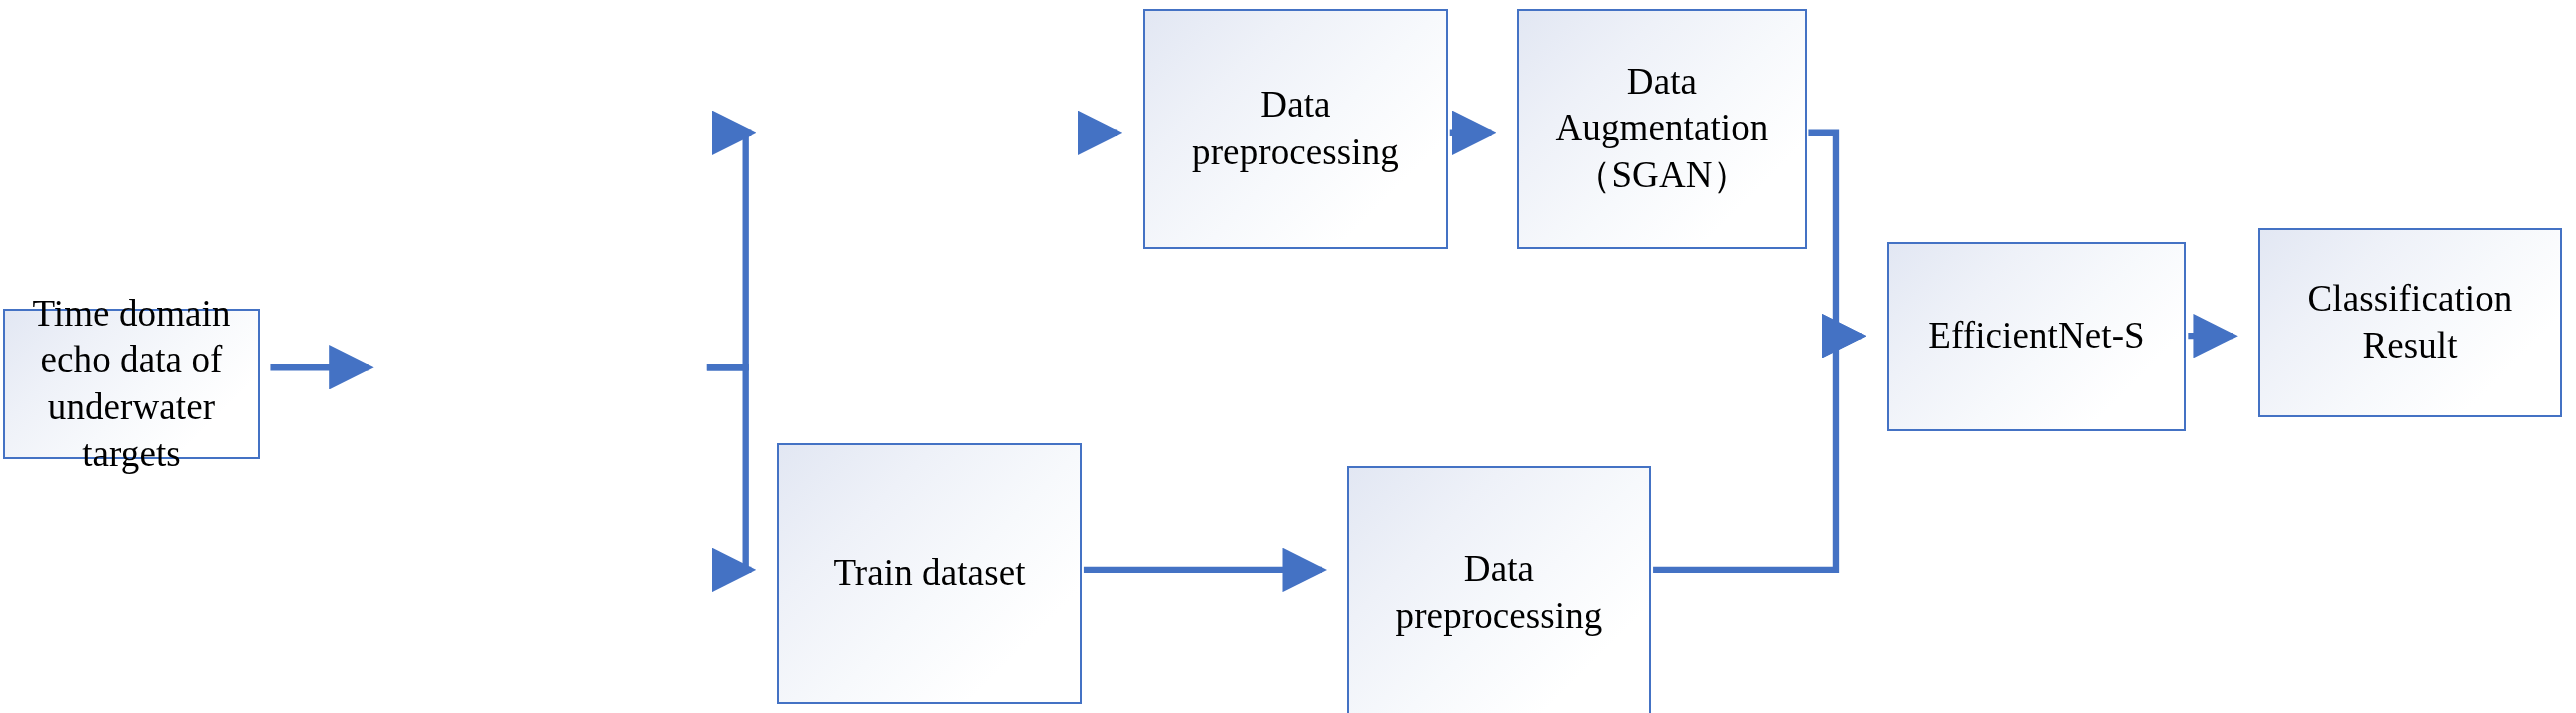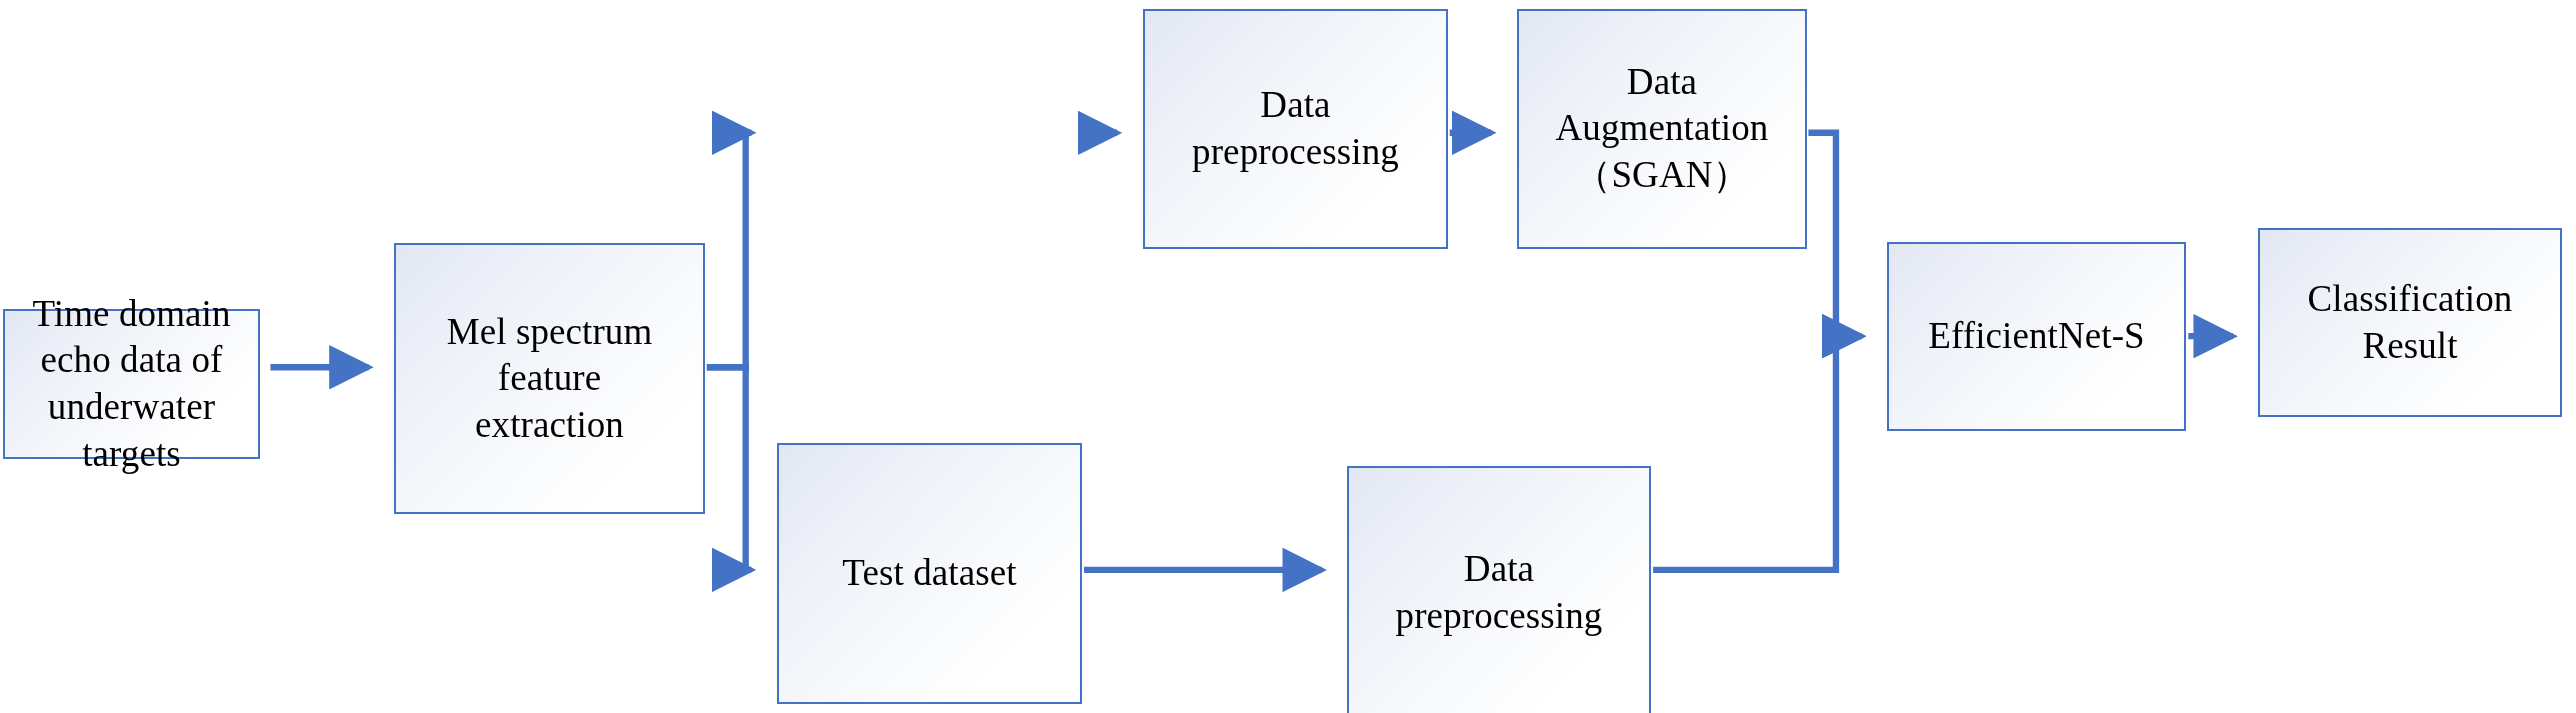--- a/index.html
+++ b/index.html
@@ -57,33 +57,30 @@
 
       <path d="M 3099 476 L 3162 476"></path>
     </g>
   </svg>
 
   <div class="node" style="left:3px;top:309px;width:257px;height:150px;">Time domain
 echo data of
 underwater
 targets</div>
 
-  <div class="node" style="left:394px;top:243px;width:311px;height:271px;">Mel spectrum
-feature
-extraction</div>
 
 
   <div class="node" style="left:1143px;top:8.5px;width:305px;height:240px;">Data
 preprocessing</div>
 
   <div class="node" style="left:1517px;top:8.5px;width:290px;height:240px;">Data
 Augmentation
 （SGAN）</div>
 
-  <div class="node" style="left:777px;top:443px;width:305px;height:261px;">Test dataset</div>
+  <div class="node" style="left:777px;top:443px;width:305px;height:261px;">Train dataset</div>
 
   <div class="node" style="left:1347px;top:466px;width:304px;height:253px;">Data
 preprocessing</div>
 
   <div class="node" style="left:1887px;top:242px;width:299px;height:189px;">EfficientNet-S</div>
 
   <div class="node" style="left:2258px;top:228px;width:304px;height:189px;">Classification
 Result</div>
 
 </div>

